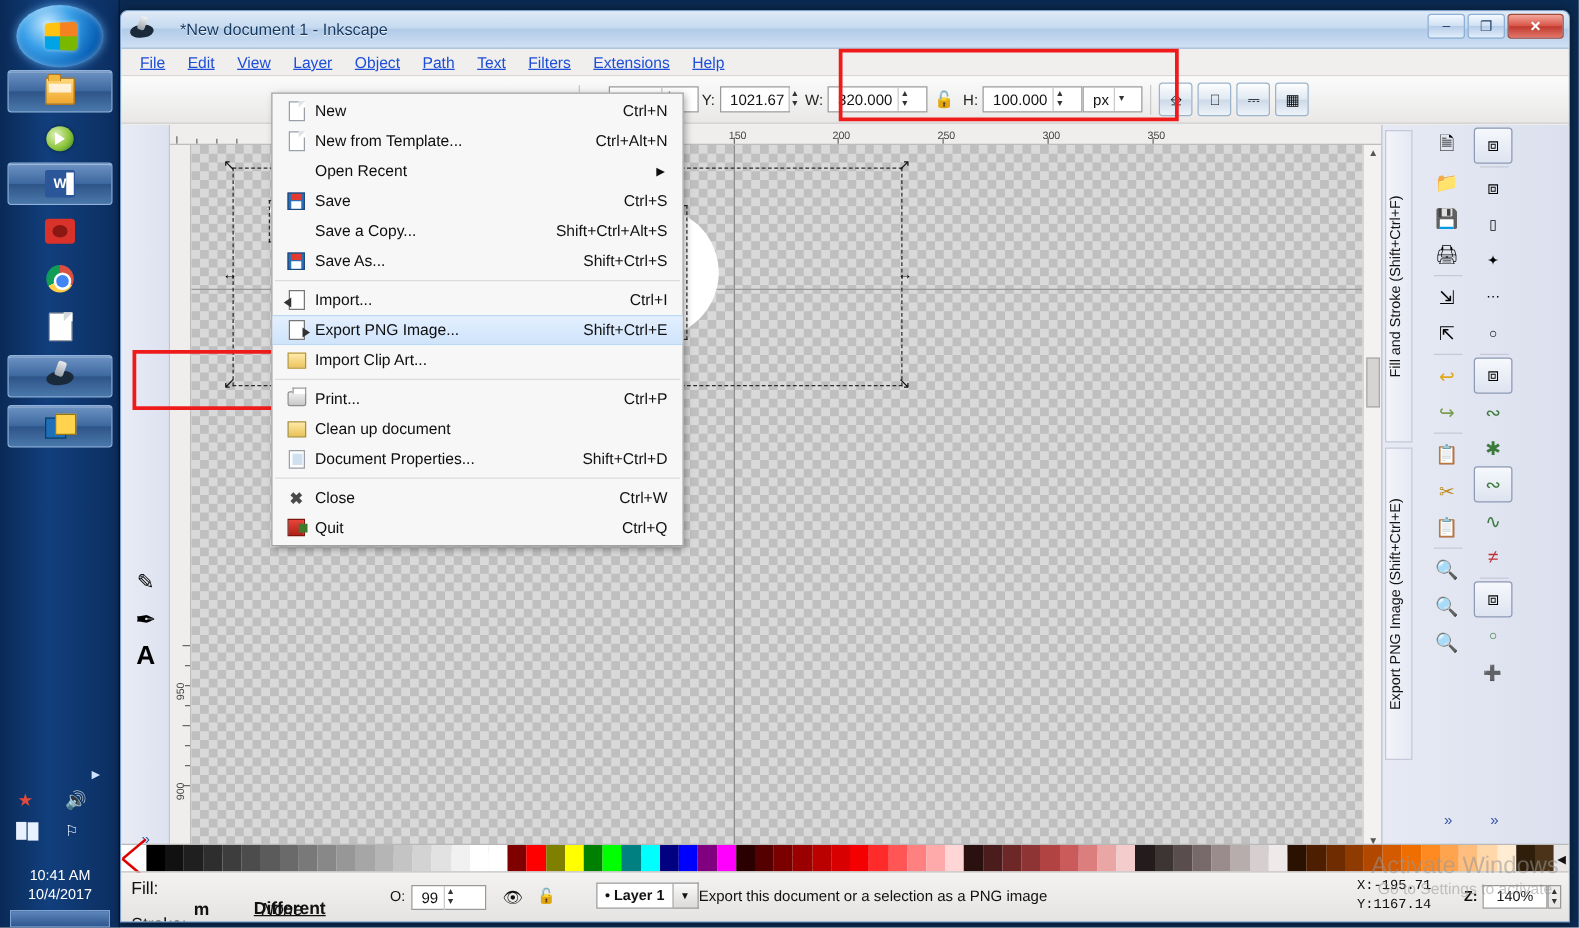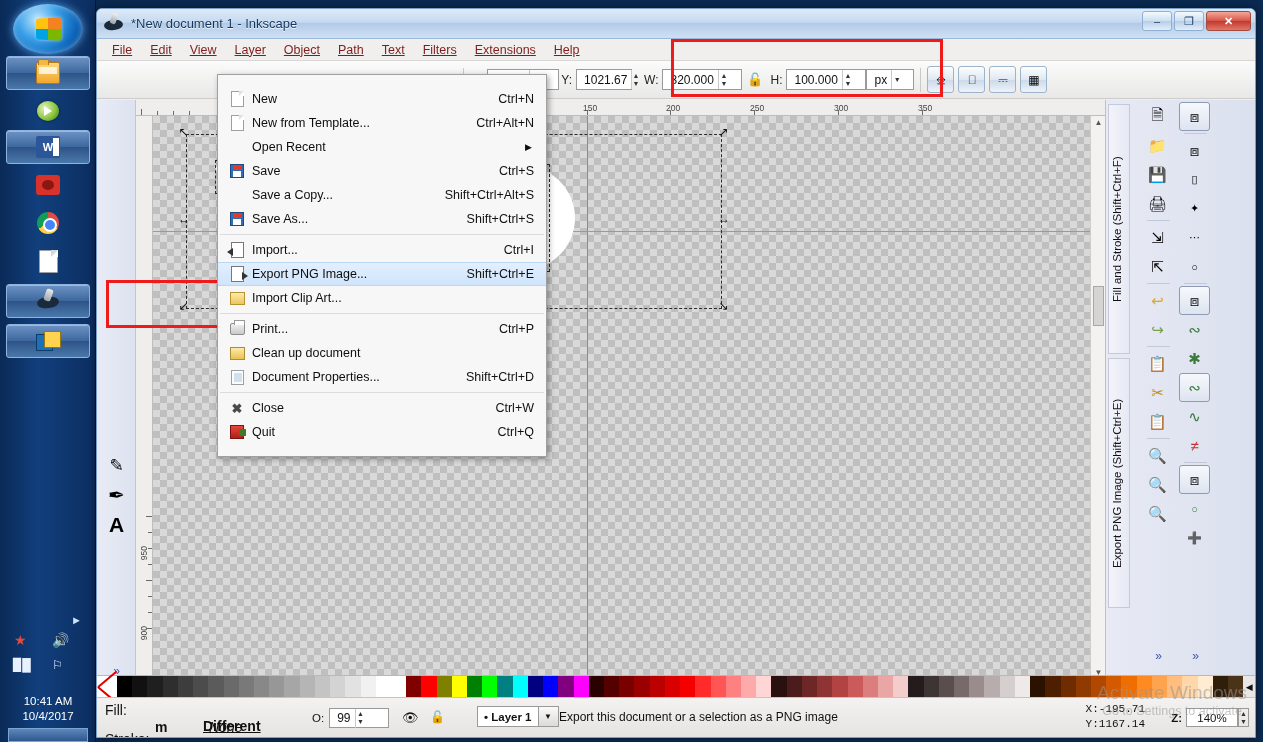--- a/index.html
+++ b/index.html
@@ -88,39 +88,40 @@
     border-radius:6px 6px 0 0;
     box-shadow:0 0 8px rgba(0,0,0,.5);
     overflow:hidden;
   }
   #titlebar{
     height:30px;
     background:linear-gradient(to bottom,#dfeaf7 0%, #c6daf0 45%, #b2cbe8 50%, #cfe0f4 100%);
     border-bottom:1px solid #9ab8da;
     display:flex; align-items:center; padding-left:7px;
     position:relative;
+    gap:13px;
   }
   #titlebar .tlogo{width:20px;height:17px;position:relative;margin-right:7px;}
   #titlebar .tlogo:before{content:"";position:absolute;left:0;top:5px;width:19px;height:10px;background:#1b2a3a;border-radius:50%/60%;transform:rotate(-6deg);}
   #titlebar .tlogo:after{content:"";position:absolute;left:7px;top:-2px;width:6px;height:11px;background:linear-gradient(#f2f2f2,#98a1ab);transform:rotate(20deg);border-radius:2px;}
   #titlebar .ttext{ font-size:13px; color:#14375e; text-shadow:0 1px 0 rgba(255,255,255,.8); font-family:"Liberation Sans",sans-serif;}
   .wbtns{ position:absolute; right:4px; top:2px; display:flex; gap:2px;}
   .wbtn{ width:30px;height:20px;border:1px solid #8fb0d4;border-radius:3px;
      background:linear-gradient(to bottom,#f4f9ff,#cddff2 50%,#b6cde8 51%,#e3eefa);
      display:flex;align-items:center;justify-content:center;font-size:11px;color:#1d3f66;}
   .wbtn.close{ width:45px; border:1px solid #a14b3d;
      background:linear-gradient(to bottom,#f3a79a,#d9554a 48%,#c03a2f 52%,#e4776a);
      color:#fff;font-weight:bold;}
 
   
   #menubar{
     height:22px; background:#f0efee; border-bottom:1px solid #d9d7d5;
     display:flex; align-items:center; padding-left:6px; gap:0px;
   }
-  .mbi{ padding:2px 9px; font-size:12.5px; color:#7f1d1d; }
+  .mbi{ padding:2px 9px; font-size:12.5px; color:#1d4ed8; }
   .mbi u{ text-decoration:underline; }
 
   
   #cmdbar{
     height:38px; background:linear-gradient(to bottom,#fbfbfb,#e9e8e7);
     border-bottom:1px solid #cfcdcb; display:flex; align-items:center; padding-left:4px;
     position:relative;
   }
   .tsep{ width:1px; height:24px; background:#cbc9c7; margin:0 6px; }
   .tbx{ width:26px;height:26px;border:1px solid transparent;display:flex;align-items:center;justify-content:center;}
@@ -241,21 +242,21 @@
   #watermark{ position:absolute; right:8px; bottom:18px; text-align:center; color:rgba(150,150,150,.55);
      pointer-events:none; z-index:50;}
   #watermark .w1{ font-size:19px; line-height:20px; white-space:nowrap;}
   #watermark .w2{ font-size:12.5px; line-height:16px; white-space:nowrap;}
 
   
   #filemenu{
     position:absolute; left:120px; top:65px; width:330px;
     background:#f7f7f7; border:1px solid #a0a0a0;
     box-shadow:2px 2px 6px rgba(0,0,0,.35);
-    z-index:40; padding:12px 0;
+    z-index:40; padding:2px 0;
   }
   .mi{ height:24px; display:flex; align-items:center; position:relative; padding-left:8px; font-size:12.5px; color:#0e0e0e;}
   .mi .mico{ width:22px; height:18px; display:flex;align-items:center;justify-content:center; font-size:13px; margin-right:4px;}
   .mi .mtext{ flex:1; }
   .mi .macc{ color:#111; font-size:12.5px; padding-right:12px;}
   .mi.sel{ background:linear-gradient(to bottom,#e3efff,#cfe4fb); border-top:1px solid #b9d8f5; border-bottom:1px solid #b9d8f5;}
   .mi .arrowR{ position:absolute; right:14px; font-size:9px;}
   .msep{ height:1px; background:#dcdcdc; margin:3px 2px; }
 
   

